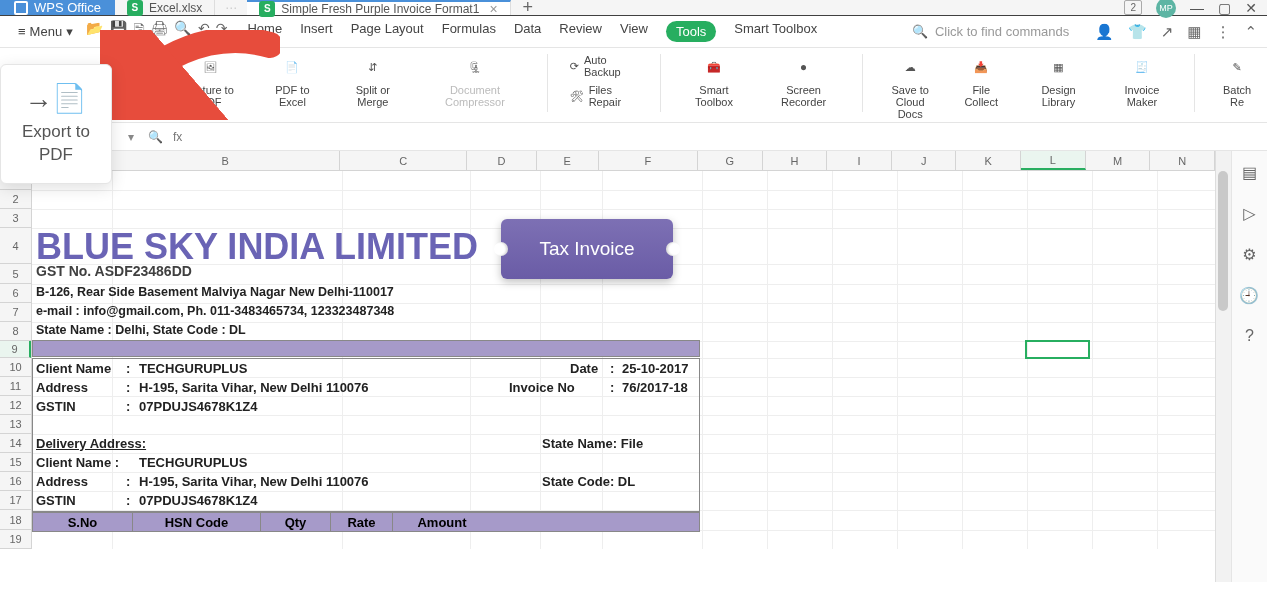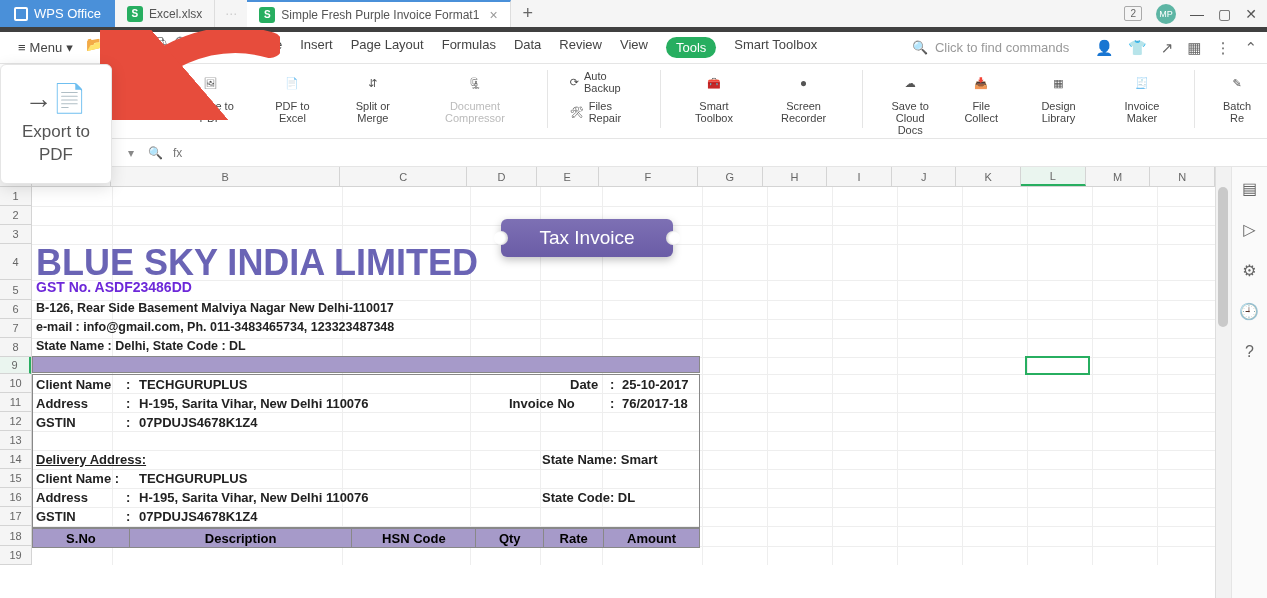--- a/index.html
+++ b/index.html
@@ -1,19 +1,19 @@
 <!DOCTYPE html>
 <html><head>
 <meta charset="utf-8">
 <style>
 * { box-sizing: border-box; margin: 0; padding: 0; }
 body { font-family: "Segoe UI", Arial, sans-serif; font-size: 12px; background: #fff; overflow: hidden; width: 1267px; height: 598px; position: relative; }
 
 
-.titlebar { height: 32px; display: flex; align-items: center; background: #f5f5f5; border-bottom: 5px solid #404040; }
+.titlebar { height: 16px; display: flex; align-items: center; background: #f5f5f5; border-bottom: 1px solid #404040; }
 .titlebar-left { display: flex; align-items: center; height: 100%; }
 .wps-logo { background: #4a90d9; color: #fff; height: 100%; display: flex; align-items: center; padding: 0 14px; font-size: 13px; gap: 6px; }
 .wps-logo-icon { width: 14px; height: 14px; border: 2px solid #fff; border-radius: 2px; }
 .tab { display: flex; align-items: center; height: 100%; padding: 0 12px; gap: 6px; border-right: 1px solid #ddd; font-size: 12px; color: #555; cursor: pointer; }
 .tab.active { background: #fff; border-top: 2px solid #4a90d9; }
 .tab-icon { width: 16px; height: 16px; background: #27ae60; border-radius: 3px; color: #fff; display: flex; align-items: center; justify-content: center; font-size: 10px; font-weight: bold; }
 .tab-close { color: #999; font-size: 14px; margin-left: 4px; }
 .tab-new { padding: 0 12px; color: #666; font-size: 18px; cursor: pointer; }
 .titlebar-right { margin-left: auto; display: flex; align-items: center; gap: 14px; padding-right: 10px; color: #666; }
 .badge-box { border: 1px solid #aaa; padding: 1px 5px; font-size: 10px; border-radius: 2px; }
@@ -69,39 +69,39 @@
 .row-h.active { background: #eaf5ef; border-right: 2px solid #27ae60; }
 
 .sheet { position: relative; flex: 1; }
 .gridlines { position: absolute; inset: 0; }
 .gv { position: absolute; top: 0; bottom: 0; width: 1px; background: #eee; }
 .gh { position: absolute; left: 0; right: 0; height: 1px; background: #eee; }
 
 .content { position: absolute; left: 0; top: 0; width: 670px; }
 .content .cell-text { position: absolute; white-space: nowrap; }
 .row4 { top: 55px; font-size: 36px; font-weight: bold; color: #6a64b5; left: 4px; }
-.row5 { top: 92px; font-size: 14px; font-weight: bold; color: #6d28d9; left: 4px; }
+.row5 { top: 92px; font-size: 14px; font-weight: bold; color: #404040; left: 4px; }
 .row6 { top: 114px; font-size: 12.5px; font-weight: bold; color: #222; left: 4px; }
 .row7 { top: 133px; font-size: 12.5px; font-weight: bold; color: #222; left: 4px; }
 .row8 { top: 152px; font-size: 12.5px; font-weight: bold; color: #222; left: 4px; }
 .purplebar { position: absolute; left: 0; top: 169px; height: 17px; width: 668px; background: #a69ac9; border: 1px solid #888; }
 .r10 { top: 190px; } .r11 { top: 209px; } .r12 { top: 228px; } .r14 { top: 265px; } .r15 { top: 284px; } .r16 { top: 303px; } .r17 { top: 322px; }
 .inv-row { position: absolute; font-size: 13px; font-weight: bold; color: #222; }
 .inv-lbl { left: 4px; }
 .inv-c { left: 94px; }
 .inv-val { left: 107px; }
 .inv-rlbl { left: 516px; margin-left: 22px; }
 .inv-rc { left: 578px; }
 .inv-rval { left: 590px; }
 .header-row { position: absolute; top: 341px; left: 0; width: 668px; height: 20px; background: #a69ac9; border: 1px solid #888; display: flex; font-weight: bold; font-size: 13px; }
 .header-row div { border-right: 1px solid #888; display:flex;align-items:center;justify-content:center; }
 .box-border { position:absolute; border:1px solid #888; }
 
 
-.tax-badge { position: absolute; left: 501px; top: 219px; width: 172px; height: 38px; background: linear-gradient(#7d70b4,#6a5ca6); border-radius: 6px; color: #fff; display:flex; align-items:center; justify-content:center; font-size: 19px; box-shadow: 0 3px 8px rgba(0,0,0,0.25); z-index: 30; }
+.tax-badge { position: absolute; left: 501px; top: 219px; width: 172px; height: 60px; background: linear-gradient(#7d70b4,#6a5ca6); border-radius: 6px; color: #fff; display:flex; align-items:center; justify-content:center; font-size: 19px; box-shadow: 0 3px 8px rgba(0,0,0,0.25); z-index: 30; }
 .tax-badge::before, .tax-badge::after { content:''; position:absolute; width:14px; height:14px; background:#fff; border-radius:50%; }
 .tax-badge::before { left:-7px; top:50%; transform:translateY(-50%); box-shadow: inset -2px 0 2px rgba(0,0,0,0.15);}
 .tax-badge::after { right:-7px; top:50%; transform:translateY(-50%); box-shadow: inset 2px 0 2px rgba(0,0,0,0.15);}
 
 
 .sel-cell { position:absolute; border:2px solid #27ae60; width:65px; height:19px; left:993px; top:169px; }
 
 
 .vscroll { width: 16px; background: #f2f2f2; border-left: 1px solid #ddd; position: relative; }
 .vthumb { position:absolute; left:2px; width:10px; top:20px; height:140px; background:#c9c9c9; border-radius:5px; }
@@ -365,37 +365,36 @@
           <div class="inv-row inv-val r11">H-195, Sarita Vihar, New Delhi 110076</div>
           <div class="inv-row r11" style="left:477px">Invoice No</div>
           <div class="inv-row inv-rc r11">:</div>
           <div class="inv-row inv-rval r11">76/2017-18</div>
 
           <div class="inv-row inv-lbl r12">GSTIN</div>
           <div class="inv-row inv-c r12">:</div>
           <div class="inv-row inv-val r12">07PDUJS4678K1Z4</div>
 
           <div class="inv-row r14" style="left:4px;text-decoration:underline">Delivery Address:</div>
-          <div class="inv-row r14" style="left:510px"><span>State Name:</span> <span>Smart</span></div>
+          <div class="inv-row r14" style="left:510px"><span>State Name:</span> <span>File</span></div>
 
           <div class="inv-row inv-lbl r15">Client Name :</div>
           <div class="inv-row inv-val r15">TECHGURUPLUS</div>
 
           <div class="inv-row inv-lbl r16">Address</div>
           <div class="inv-row inv-c r16">:</div>
           <div class="inv-row inv-val r16">H-195, Sarita Vihar, New Delhi 110076</div>
           <div class="inv-row r16" style="left:510px"><span>State Code:</span> <span>DL</span></div>
 
           <div class="inv-row inv-lbl r17">GSTIN</div>
           <div class="inv-row inv-c r17">:</div>
           <div class="inv-row inv-val r17">07PDUJS4678K1Z4</div>
 
           <div class="header-row">
             <div style="width:100px">S.No</div>
-            <div style="width:230px">Description</div>
             <div style="width:128px">HSN Code</div>
             <div style="width:70px">Qty</div>
             <div style="width:62px">Rate</div>
             <div style="width:98px;border-right:none">Amount</div>
           </div>
         </div>
         <div class="sel-cell"></div>
       </div>
     </div>
   </div>

